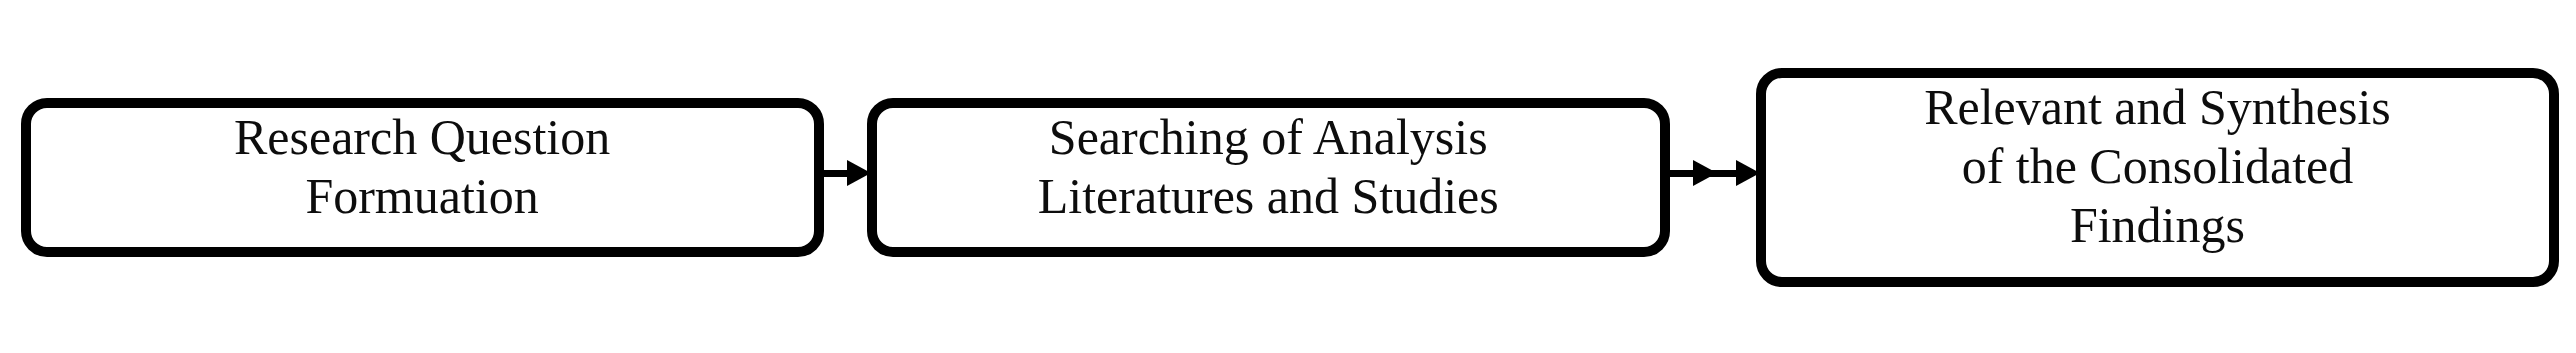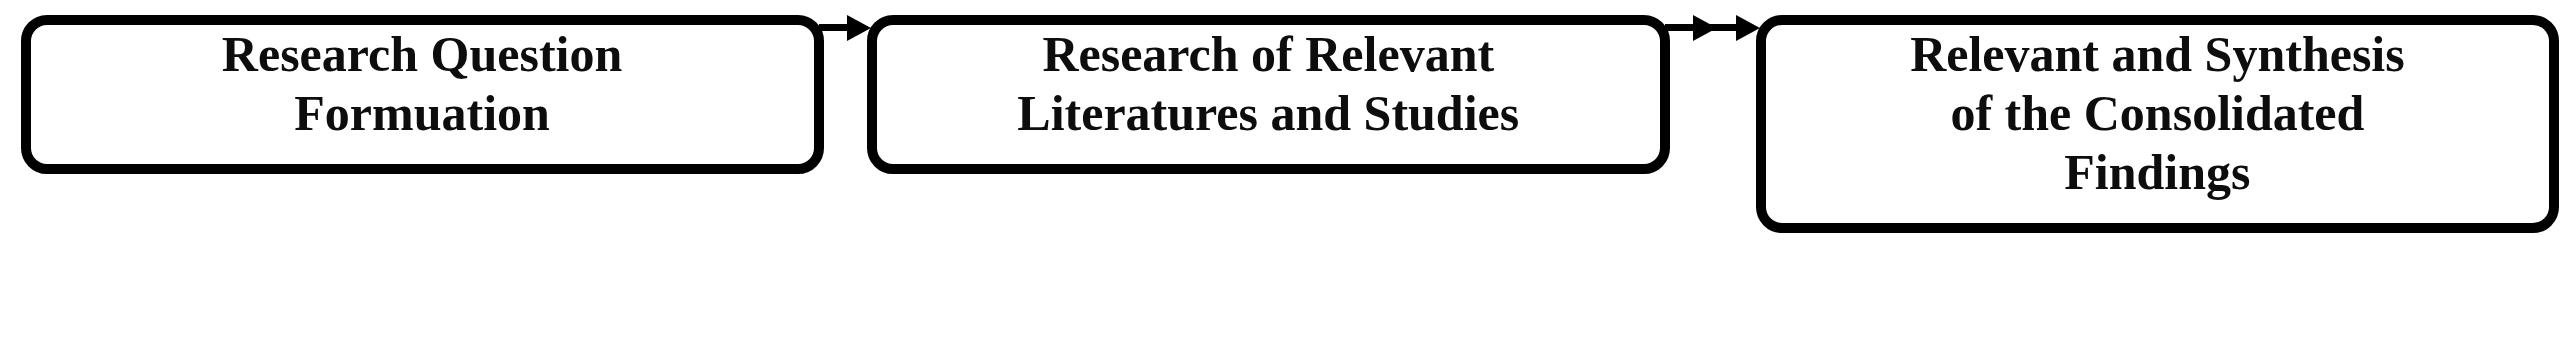--- a/index.html
+++ b/index.html
@@ -6,23 +6,22 @@
     margin: 0;
     padding: 0;
     background: #ffffff;
   }
   .figure {
     width: 2576px;
     height: 353px;
     box-sizing: border-box;
     padding: 14.8px 17px 13px 20.5px;
     display: flex;
-    align-items: flex-start;
+    align-items: center;
     background: #ffffff;
-    font-weight: bold;
   }
   .step {
     flex: 1 1 0;
     box-sizing: border-box;
     border: 10.7px solid #000000;
     border-radius: 26px;
     background: #ffffff;
     display: flex;
     align-items: center;
     justify-content: center;
@@ -76,21 +75,21 @@
   </div>
 
   <div class="connector">
     <div class="arrow">
       <div class="arrow-shaft"></div>
       <div class="arrow-head"></div>
     </div>
   </div>
 
   <div class="step">
-    <span class="step-label">Research of Relevant
+    <span class="step-label">Searching of Analysis
 Literatures and Studies</span>
   </div>
 
   <div class="connector">
     <div class="arrow">
       <div class="arrow-shaft"></div>
       <div class="arrow-head"></div>
     </div>
   </div>
 

